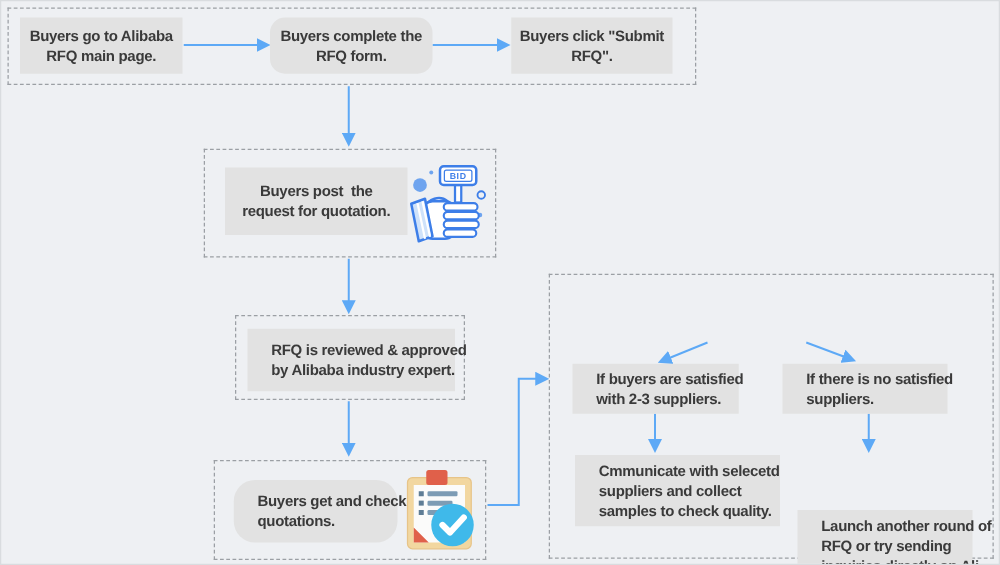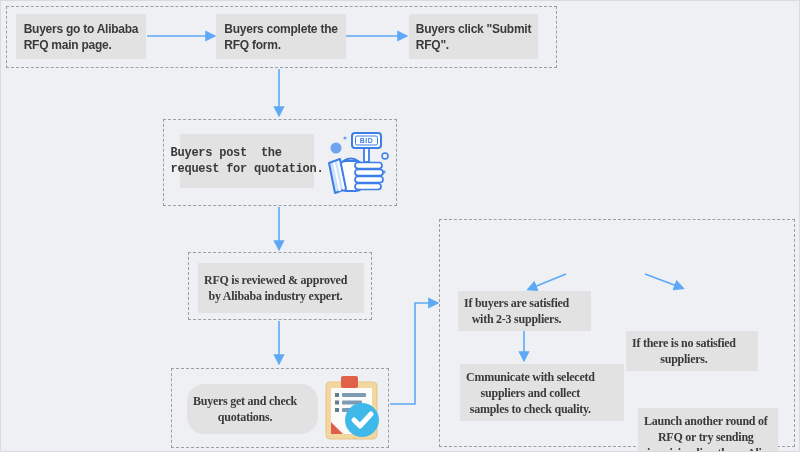--- a/index.html
+++ b/index.html
@@ -18,22 +18,22 @@
   .node {
     position:absolute;
     background:#e2e2e2;
     color:#3a3a3a;
     font-size:12px; font-weight:bold;
     line-height:16px; letter-spacing:-0.25px;
     white-space:pre;
     display:flex; align-items:center;
     box-sizing:border-box;
   }
-  .node.center { justify-content:center; }
-  .node.left   { justify-content:flex-start; text-align:center; padding-left:6px;font-family:Liberation Serif, serif; }
+  .node.center { justify-content:center; text-align:center; }
+  .node.left   { justify-content:flex-start; text-align:left; padding-left:19px; }
   svg.overlay { position:absolute; left:0; top:0; width:800px; height:452px; }
   svg.icon { position:absolute; }
 </style>
 </head>
 <body>
 
 <div class="canvas">
 
   <svg class="overlay" viewBox="0 0 800 452" xmlns="http://www.w3.org/2000/svg">
     <defs>
@@ -56,26 +56,26 @@
   </svg>
 
   <div class="dashed" style="left:5px; top:5px; width:551px; height:62px;"></div>
   <div class="dashed" style="left:162px; top:118px; width:234px; height:87px;"></div>
   <div class="dashed" style="left:187px; top:251px; width:184px; height:68px;"></div>
   <div class="dashed" style="left:170px; top:367px; width:218px; height:80px;"></div>
   <div class="dashed" style="left:438px; top:218px; width:356px; height:228px;"></div>
 
   <div class="node center" style="left:15px; top:13px; width:130px; height:45px;">Buyers go to Alibaba
 RFQ main page.</div>
-  <div class="node center" style="left:215px; top:13px; width:130px; height:45px;">Buyers complete the
+  <div class="node center" style="left:215px; top:13px; width:130px; height:45px;border-radius:12px;">Buyers complete the
 RFQ form.</div>
   <div class="node center" style="left:408px; top:13px; width:129px; height:45px;">Buyers click "Submit
 RFQ".</div>
 
-  <div class="node center" style="left:179px; top:133px; width:134px; height:54px;font-family:Liberation Mono, monospace;">Buyers post  the
+  <div class="node center" style="left:179px; top:133px; width:146px; height:54px;">Buyers post  the
 request for quotation.</div>
 
   <svg class="icon" style="left:320px; top:124px;" width="68" height="70" viewBox="0 0 68 70" xmlns="http://www.w3.org/2000/svg">
     <circle cx="15" cy="23" r="5.5" fill="#6ea4ef"></circle>
     <circle cx="24" cy="13" r="1.6" fill="#6ea4ef"></circle>
     <circle cx="63" cy="47" r="1.8" fill="#6ea4ef"></circle>
     <circle cx="64" cy="31" r="3" fill="none" stroke="#3d7ee8" stroke-width="1.5"></circle>
     <rect x="43" y="23" width="5" height="14" fill="#ffffff" stroke="#3d7ee8" stroke-width="1.8"></rect>
     <g stroke="#3d7ee8" stroke-width="2" fill="#ffffff" stroke-linejoin="round" stroke-linecap="round">
       <path d="M20,41 C21,34 31,31 37,36"></path>
@@ -113,21 +113,21 @@
       <rect x="19" y="31.5" width="20" height="4" rx="1"></rect>
       <rect x="19" y="39" width="12" height="4" rx="1"></rect>
     </g>
     <path d="M8,53 L8,65 L20,65 Z" fill="#e0604a"></path>
     <circle cx="39" cy="51" r="17" fill="#3fb9ea"></circle>
     <path d="M31,51 L37,57 L48,45" fill="none" stroke="#ffffff" stroke-width="5" stroke-linecap="round" stroke-linejoin="round"></path>
   </svg>
 
   <div class="node left" style="left:457px; top:290px; width:133px; height:40px;">If buyers are satisfied
 with 2-3 suppliers.</div>
-  <div class="node left" style="left:625px; top:290px; width:132px; height:40px;margin-top:40px;">If there is no satisfied
+  <div class="node left" style="left:625px; top:290px; width:132px; height:40px;">If there is no satisfied
 suppliers.</div>
   <div class="node left" style="left:459px; top:363px; width:164px; height:57px;">Cmmunicate with selecetd
 suppliers and collect
 samples to check quality.</div>
   <div class="node left" style="left:637px; top:363px; width:140px; height:57px;margin-top:44px;">Launch another round of
 RFQ or try sending
 inquiries directly on Ali.</div>
 
 </div>
 

